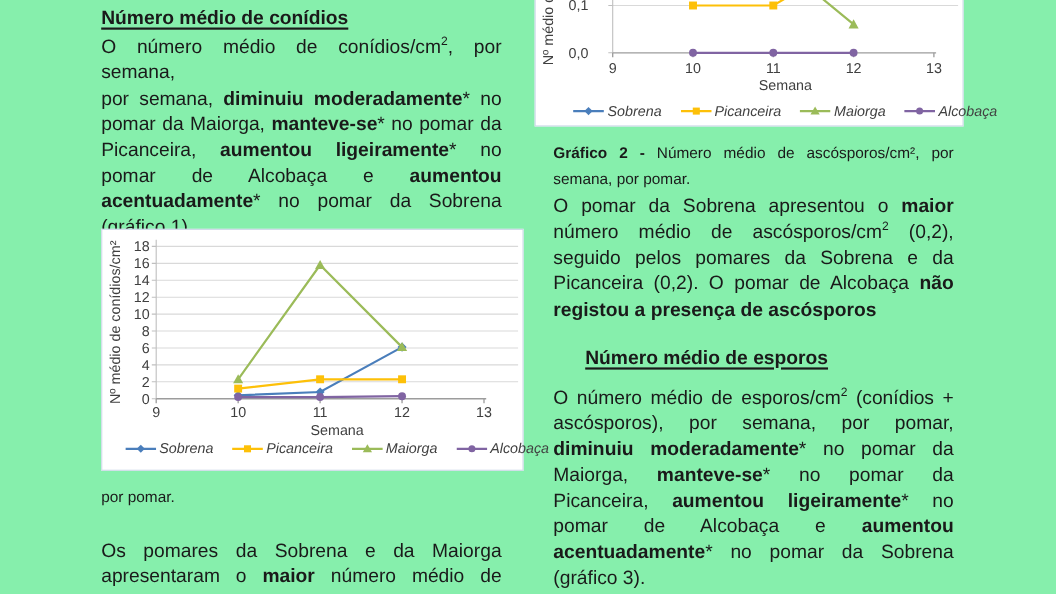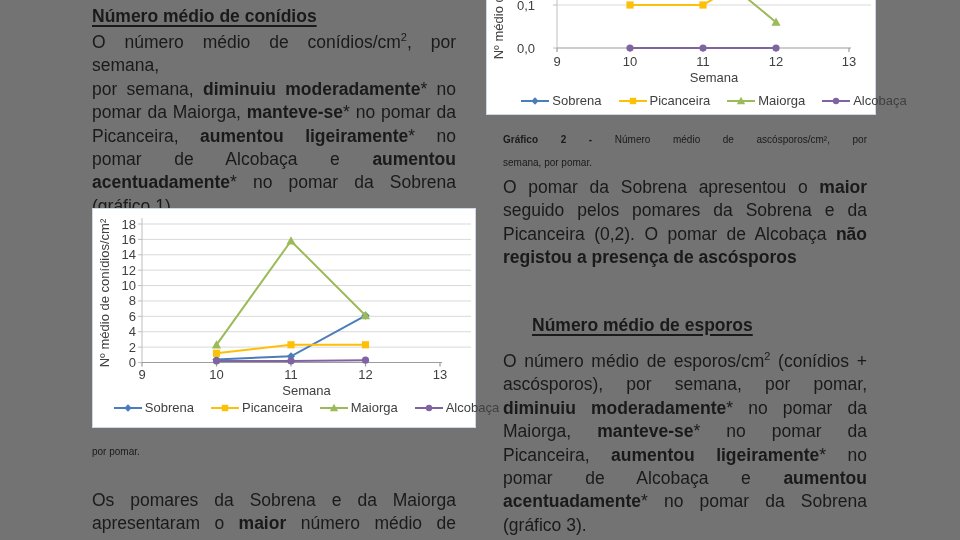--- a/index.html
+++ b/index.html
@@ -1,28 +1,28 @@
 <!DOCTYPE html>
 <html><head>
 <meta charset="utf-8">
 <style>
   html,body{margin:0;padding:0;background:#ffffff;}
-  .page{position:relative;width:960px;height:540px;overflow:hidden;background:#737373;
+  .page{position:relative;width:960px;height:540px;overflow:hidden;background:#86efac;
         font-family:"Liberation Sans",sans-serif;color:#1a1a1a;}
   .abs{position:absolute;}
   .heading{font-size:17.5px;font-weight:700;text-decoration:underline;
            text-decoration-thickness:2px;text-underline-offset:3px;white-space:nowrap;}
   .para{font-size:17.5px;line-height:23.4px;}
-  .caption{font-size:10px;line-height:23.2px;}
+  .caption{font-size:14px;line-height:23.2px;}
   .tline{text-align:justify;text-align-last:justify;text-justify:inter-word;}
   .tline.lastline{text-align-last:left;}
   .b{font-weight:700;}
   sup{font-size:11px;line-height:0;vertical-align:super;}
   .chartbox{background:#ffffff;border:1px solid #ccd8e8;box-sizing:border-box;}
-  .legend-row{position:absolute;display:flex;justify-content:center;align-items:center;gap:17px;}
+  .legend-row{position:absolute;display:flex;justify-content:center;align-items:center;gap:17px;font-style:italic;}
   .legend-item{display:flex;align-items:center;gap:3px;font-size:13px;color:#404040;white-space:nowrap;}
   svg text{font-family:"Liberation Sans",sans-serif;font-size:13px;fill:#404040;}
 </style>
 </head>
 <body>
 
 <div class="page">
 
   <div class="abs heading" style="left:92px;top:6px;">Número médio de conídios</div>
 
@@ -237,20 +237,21 @@
         </div>
       </div></div>
 
   <div class="abs caption" style="left:503px;top:128px;width:364px;">
       <div class="tline"><span class="b">Gráfico 2 - </span><span>Número médio de ascósporos/cm², por</span></div>
       <div class="tline lastline"><span>semana, por pomar.</span></div>
     </div>
 
   <div class="abs para" style="left:503px;top:176px;width:364px;">
       <div class="tline"><span>O pomar da Sobrena apresentou o </span><span class="b">maior</span></div>
+      <div class="tline"><span>número médio de ascósporos/cm</span><sup>2</sup><span> (0,2),</span></div>
       <div class="tline"><span>seguido pelos pomares da Sobrena e da</span></div>
       <div class="tline"><span>Picanceira (0,2). O pomar de Alcobaça </span><span class="b">não</span></div>
       <div class="tline lastline"><span class="b">registou a presença de ascósporos</span></div>
     </div>
 
   <div class="abs heading" style="left:532px;top:315px;">Número médio de esporos</div>
 
   <div class="abs para" style="left:503px;top:350px;width:364px;">
       <div class="tline"><span>O número médio de esporos/cm</span><sup>2</sup><span> (conídios +</span></div>
       <div class="tline"><span>ascósporos), por semana, por pomar,</span></div>

